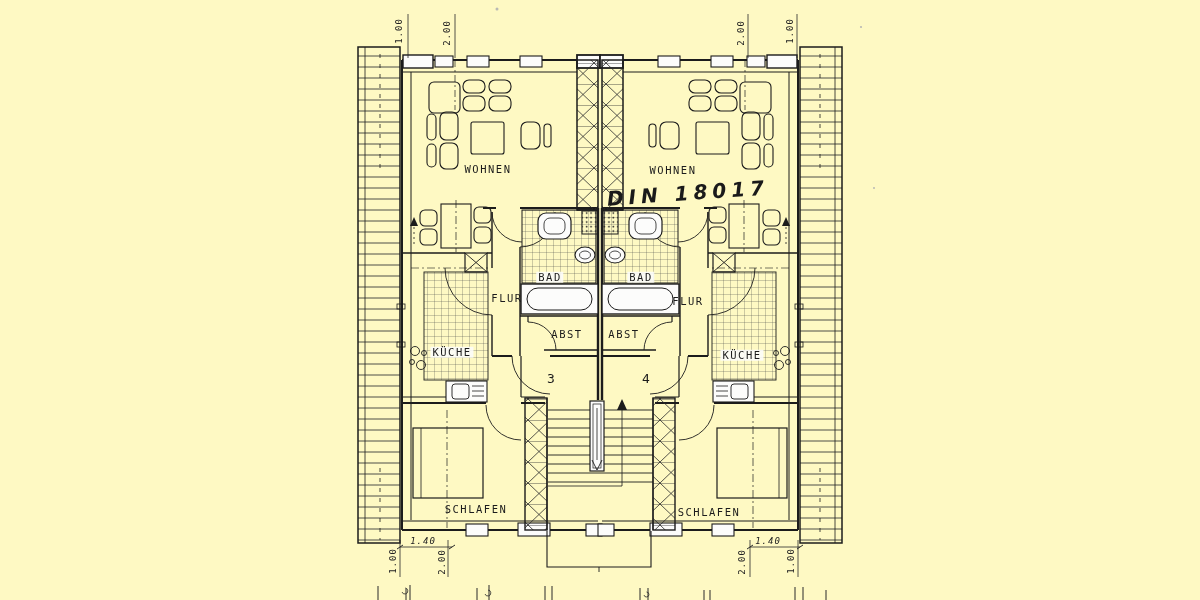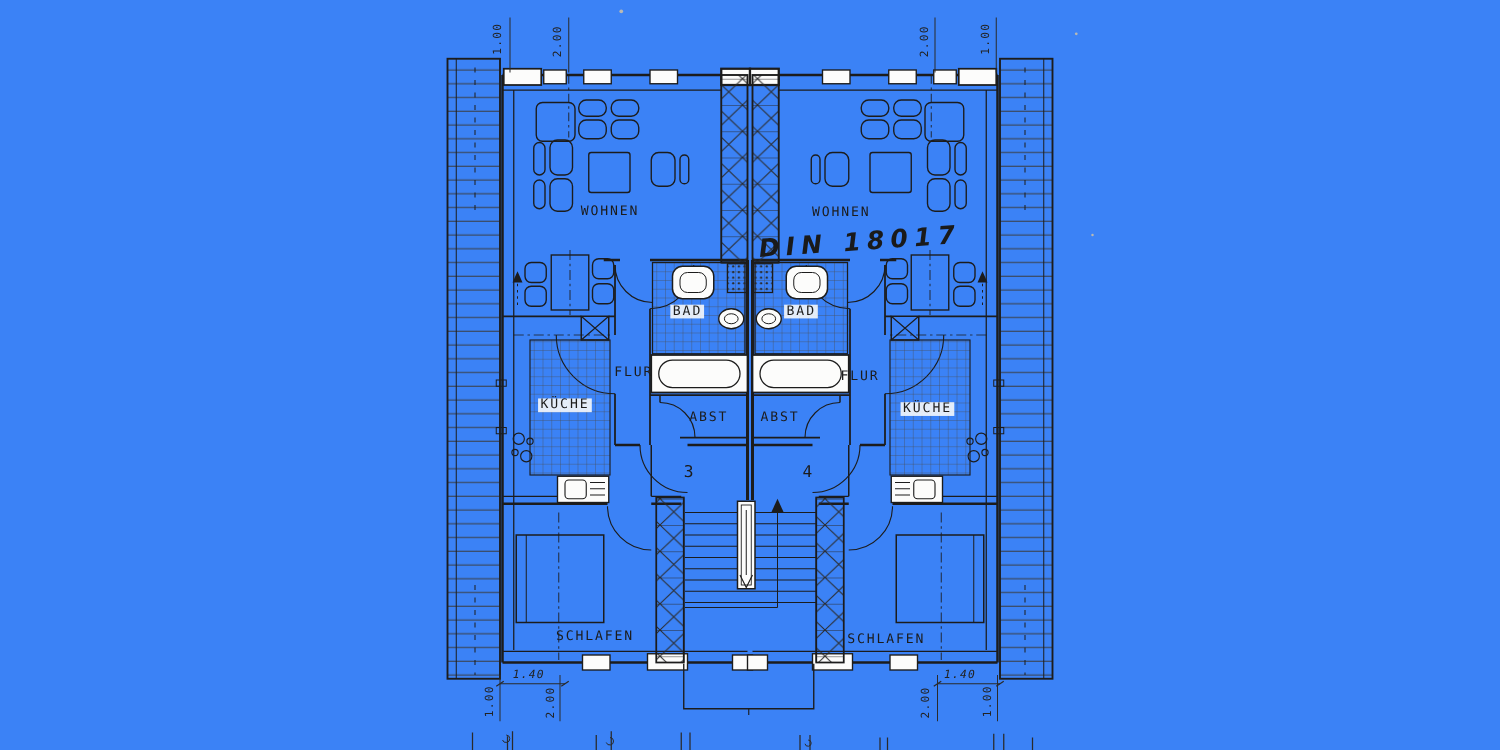--- a/index.html
+++ b/index.html
@@ -1,25 +1,25 @@
 <!DOCTYPE html>
 <html><head>
 <meta charset="utf-8">
 <style>
   html,body{margin:0;padding:0;background:#ffffff;}
   .canvas{
     position:relative;width:1200px;height:600px;overflow:hidden;
-    background:#3b82f6;font-family:"DejaVu Sans Mono","Liberation Mono",monospace;
+    background:#fef9c3;font-family:"DejaVu Sans Mono","Liberation Mono",monospace;
   }
   .canvas svg{position:absolute;left:0;top:0;}
   .lbl{
     position:absolute;transform:translate(-50%,-50%);
     font-size:10.5px;letter-spacing:1.5px;color:#1c1c1c;white-space:nowrap;line-height:1;
   }
-  .halo{background:rgba(252,252,251,.88);padding:0 2px;}
+  .halo{background:rgba(252,252,251,.88);padding:0 2px;margin-top:28px;}
   .dimh{font-size:9px;letter-spacing:1px;color:#222;font-style:italic;}
   .dimv{font-size:9px;letter-spacing:1px;color:#222;transform:translate(-50%,-50%) rotate(-90deg);}
   .unit{font-size:13px;letter-spacing:0;}
   .hand{
     font-family:"DejaVu Sans","Liberation Sans",sans-serif;font-style:italic;font-weight:600;
     font-size:20px;letter-spacing:5px;color:#1a1a1a;
     transform:translate(-50%,-50%) rotate(-4deg);
   }
 </style>
 </head>

